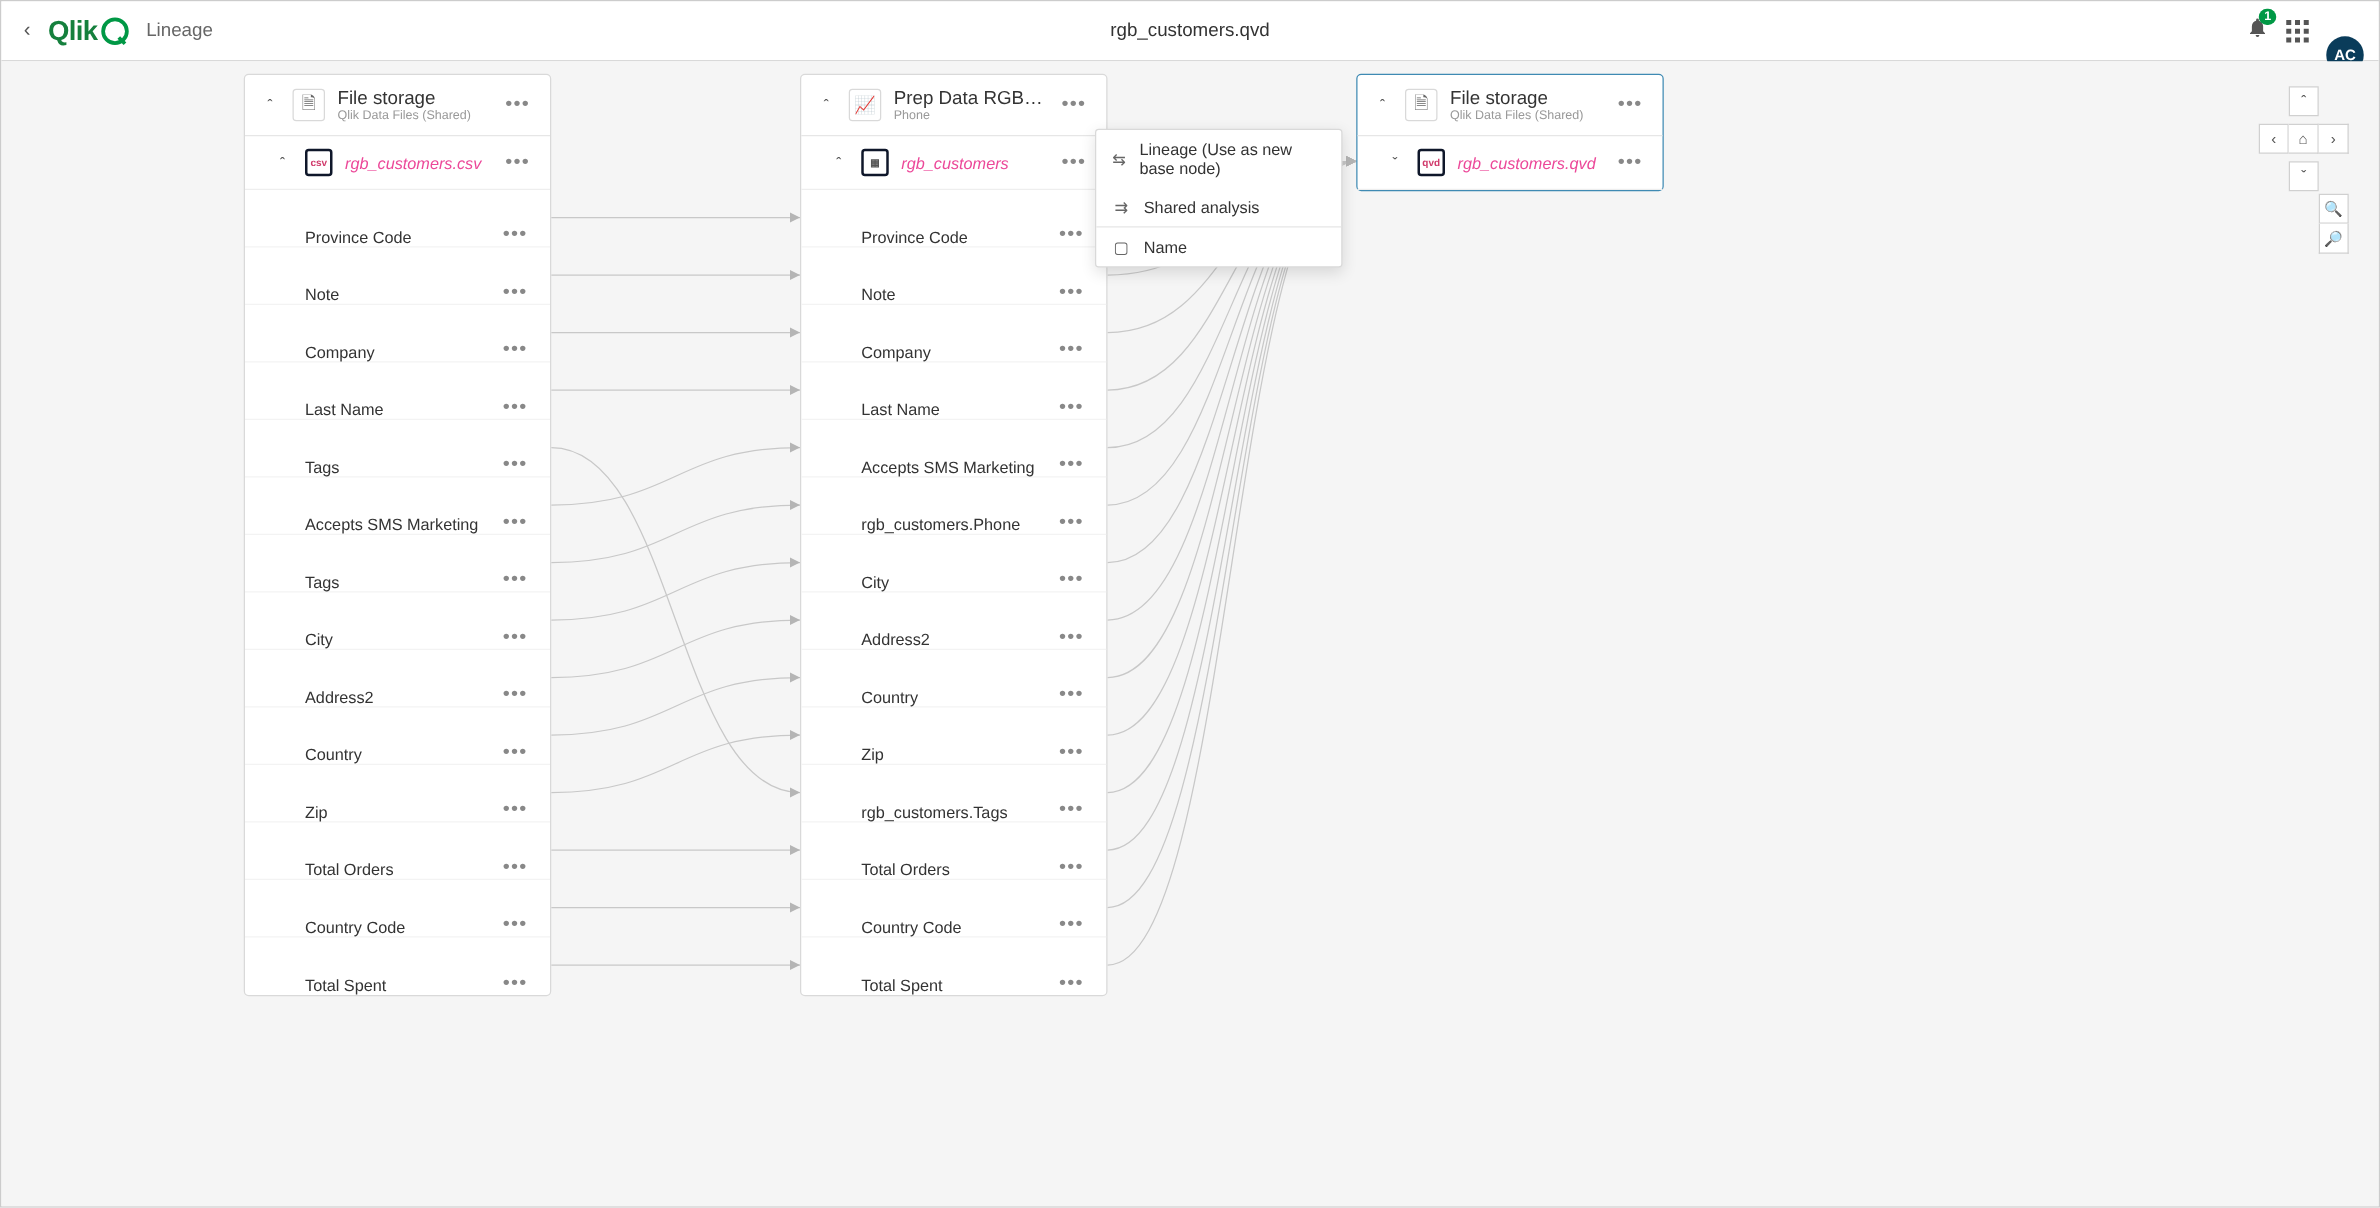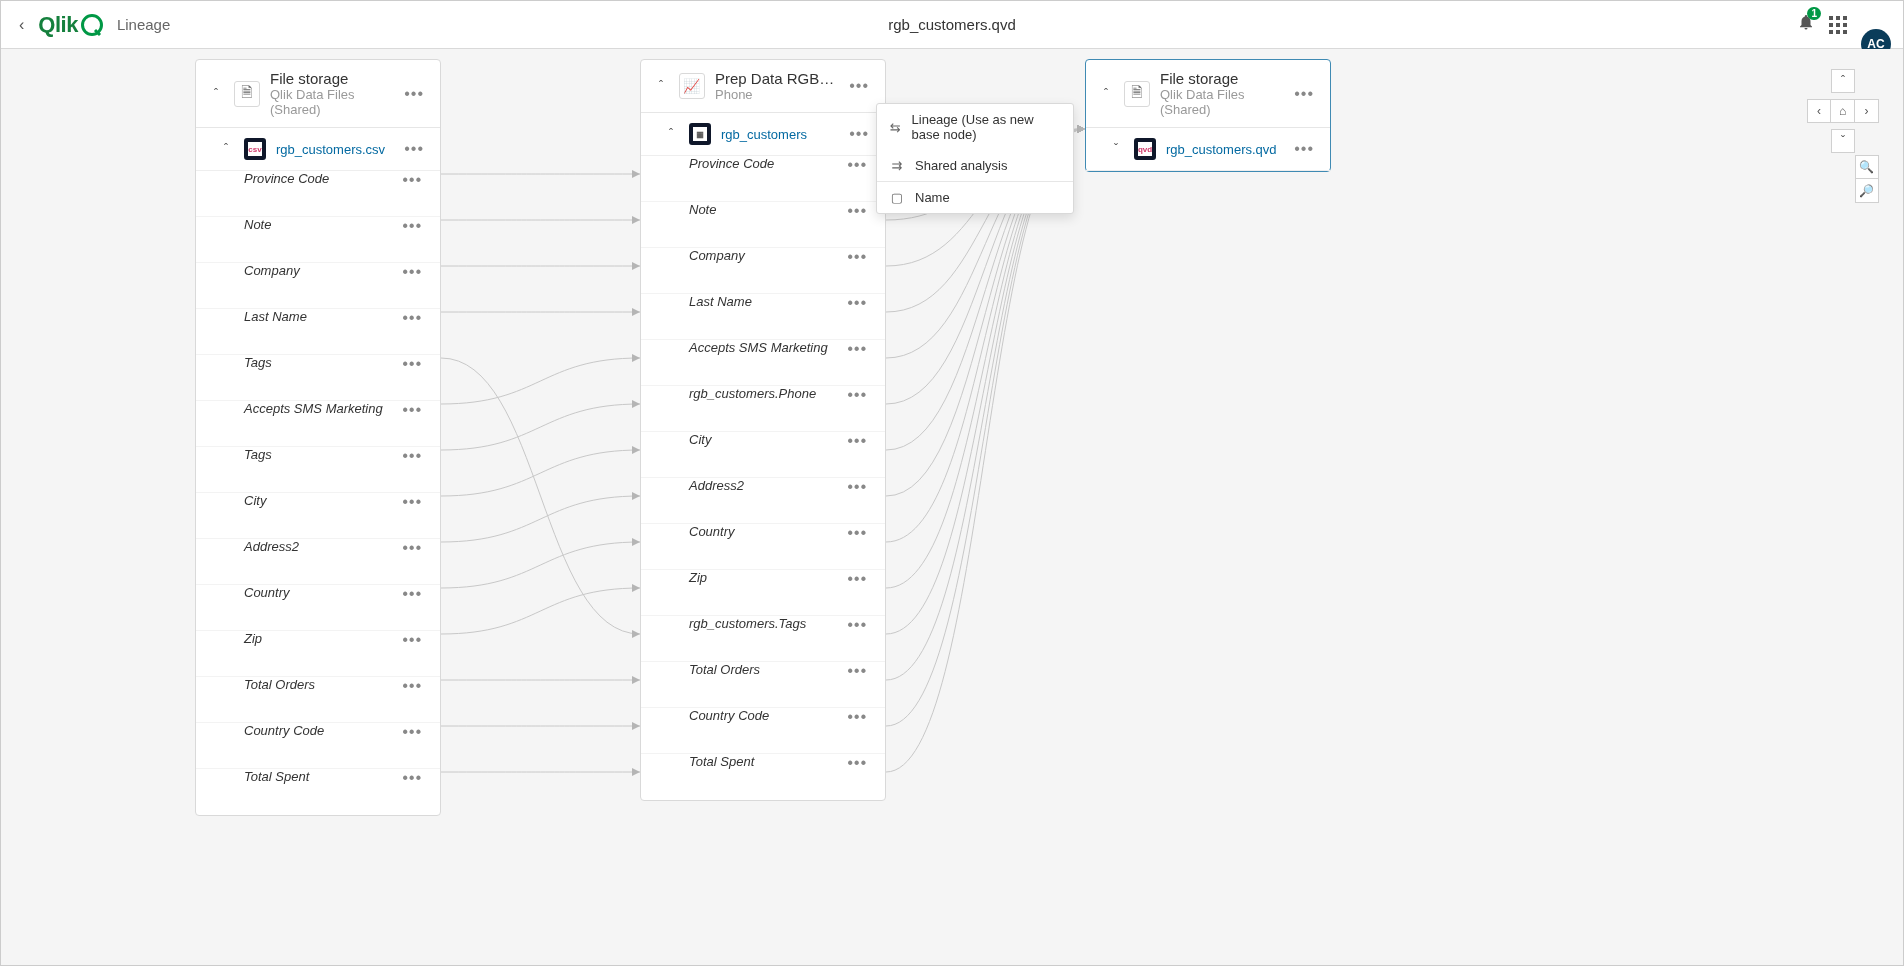--- a/index.html
+++ b/index.html
@@ -25,29 +25,29 @@
   svg.conn path { stroke:#c8c8c8; stroke-width:1; fill:none; }
   svg.conn .arrow { fill:#b5b5b5; }
 
   .node { position:absolute; background:#fff; border:1px solid #d9d9d9; border-radius:4px; }
   .node.selected { border:1.5px solid #3f8ab3; }
   .node-header { display:flex; align-items:center; padding:10px 12px; border-bottom:1px solid #e6e6e6; gap:10px; }
   .chev { font-size:12px; color:#555; cursor:pointer; width:16px; text-align:center; }
   .node-icon { width:26px; height:26px; border:1px solid #d9d9d9; border-radius:3px; display:flex; align-items:center; justify-content:center; font-size:14px; color:#666; }
   .node-titles { flex:1; min-width:0; }
   .node-title { font-size:15px; color:#333; white-space:nowrap; overflow:hidden; text-overflow:ellipsis; }
-  .node-sub { font-size:13px; color:#999; }
+  .node-sub { font-size:10px; color:#999; }
   .dots { color:#888; font-size:16px; cursor:pointer; letter-spacing:1px; padding:0 4px; }
 
   .sub-header { display:flex; align-items:center; padding:10px 12px 10px 22px; gap:10px; border-bottom:1px solid #eee; }
-  .csv-icon { width:22px; height:22px; border:4px solid #0f172a; border-radius:3px; display:flex; align-items:center; justify-content:center; font-size:8px; font-weight:700; }
-  .sub-title { flex:1; font-size:13px; color:#0369a1; }
+  .csv-icon { width:22px; height:22px; border:2px solid #0f172a; border-radius:3px; display:flex; align-items:center; justify-content:center; font-size:8px; font-weight:700; }
+  .sub-title { flex:1; font-size:13px; color:#ec4899;font-style:italic; }
 
   .field-list { }
-  .field-row { display:flex; align-items:flex-start; height:46px; padding:0 14px 0 48px; font-size:13px; color:#333; border-bottom:1px solid #f3f3f3;font-style:italic; }
+  .field-row { display:flex; align-items:flex-end; height:46px; padding:0 14px 0 48px; font-size:13px; color:#333; border-bottom:1px solid #f3f3f3; }
   .field-row:last-child { border-bottom:none; }
   .field-label { flex:1; }
 
   .ctx-menu { position:absolute; background:#fff; border:1px solid #d9d9d9; border-radius:3px; box-shadow:0 4px 12px rgba(0,0,0,.12); width:198px; font-size:13px; z-index:50; }
   .ctx-item { display:flex; align-items:center; gap:10px; padding:8px 12px; color:#333; cursor:pointer; }
   .ctx-sep { height:1px; background:#e6e6e6; }
   .ctx-icon { width:16px; font-size:13px; color:#666; text-align:center; }
 
   .nav-cluster { position:absolute; right:24px; top:20px; display:flex; flex-direction:column; align-items:center; gap:6px; }
   .nav-row { display:flex; gap:0; }

